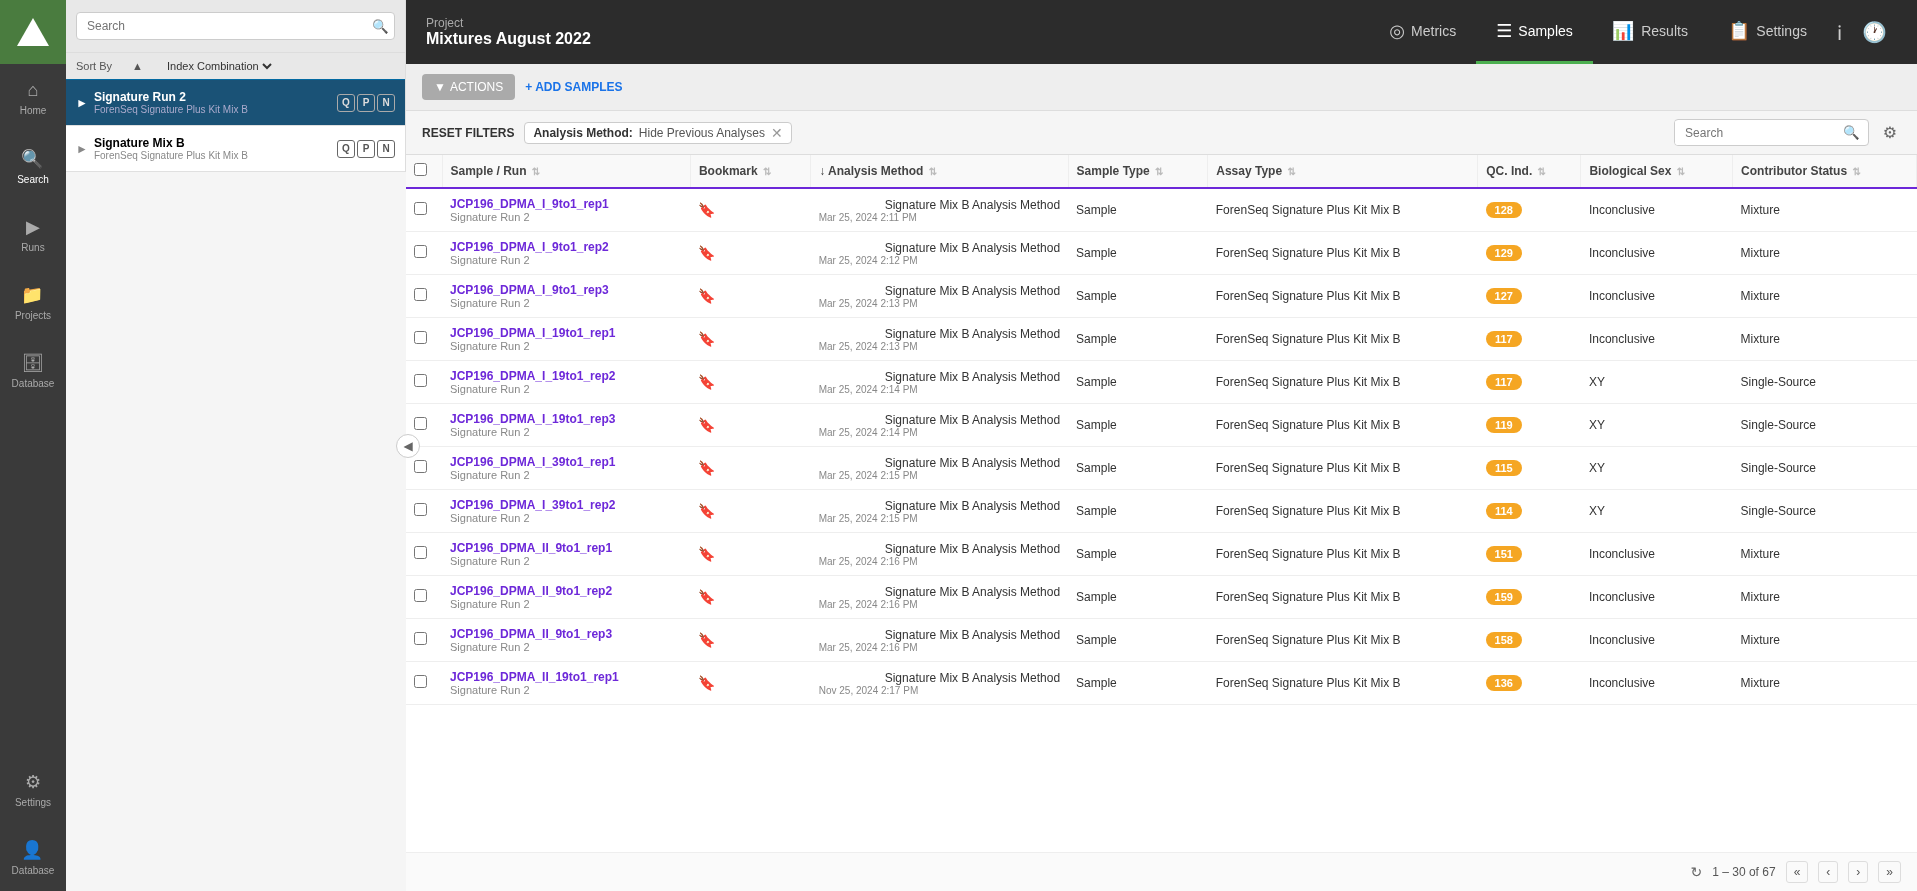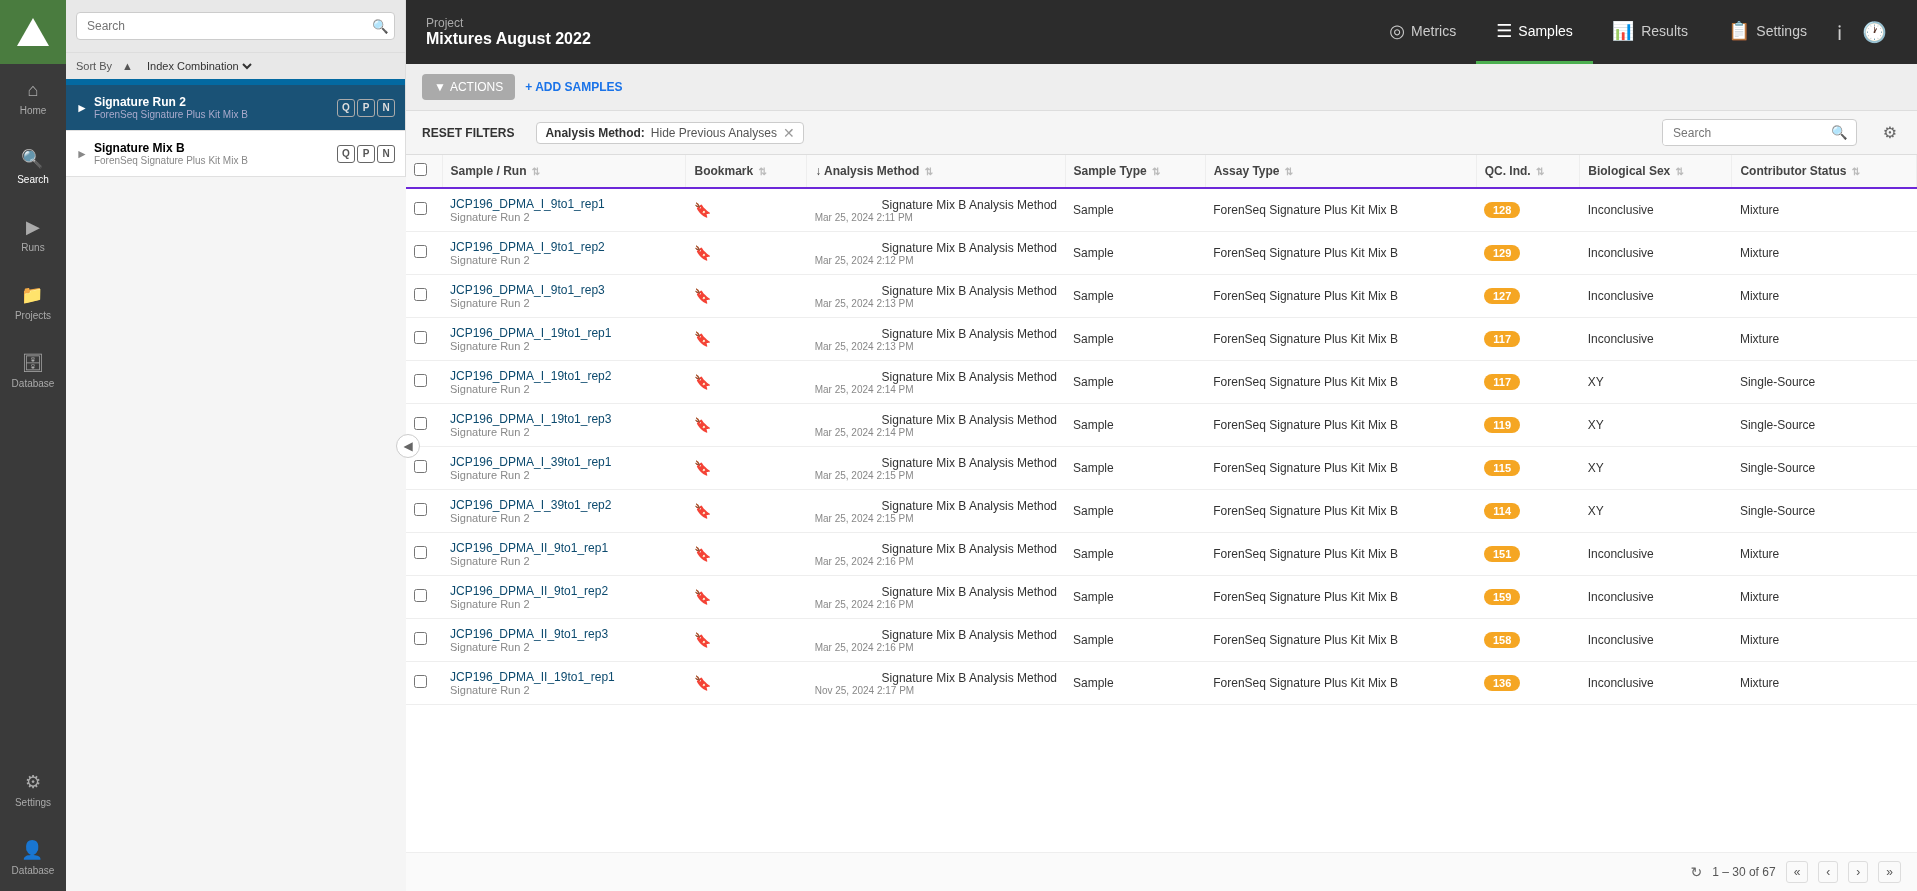--- a/index.html
+++ b/index.html
@@ -75,24 +75,24 @@
       position: absolute;
       right: 6px; top: 50%;
       transform: translateY(-50%);
       background: none; border: none; cursor: pointer; color: #666;
     }
     .sort-bar {
       display: flex;
       align-items: center;
       padding: 6px 10px;
       background: #e8e8e8;
-      border-bottom: 6px solid #0369a1;
+      border-bottom: 1px solid #0369a1;
       font-size: 11px;
       color: #555;
-      gap: 10px;
+      gap: 20px;
     }
     .sort-bar select {
       border: none; background: transparent; font-size: 11px; color: #333; cursor: pointer;
     }
     .sidebar-item {
       background: white;
       border-bottom: 1px solid #e0e0e0;
       padding: 0;
       cursor: pointer;
     }
@@ -202,21 +202,21 @@
       font-weight: bold;
     }
 
     
     .filter-bar {
       display: flex;
       align-items: center;
       padding: 8px 16px;
       background: #f5f5f5;
       border-bottom: 1px solid #ddd;
-      gap: 22px;
+      gap: 10px;
     }
     .reset-filters-btn {
       background: none; border: none;
       font-size: 12px; color: #333; cursor: pointer; font-weight: bold;
     }
     .filter-chip {
       display: flex; align-items: center;
       background: white; border: 1px solid #ccc;
       border-radius: 4px; padding: 3px 8px;
       font-size: 12px; gap: 6px;
@@ -263,21 +263,21 @@
       text-align: left;
       font-weight: 600;
       color: #444;
       white-space: nowrap;
       border-right: 1px solid #eee;
     }
     thead th:first-child { width: 36px; }
     thead th .sort-icon { color: #bbb; margin-left: 2px; font-size: 10px; }
     tbody tr { border-bottom: 1px solid #eee; }
     tbody td { padding: 8px 8px; vertical-align: middle; color: #333; }
-    .sample-link { color: #0c4a6e; text-decoration: none; font-weight: 400; margin-top: 7px; }
+    .sample-link { color: #6d28d9; text-decoration: none; font-weight: 700; margin-top: 7px; }
     .run-sub { font-size: 11px; color: #888; }
     .bookmark-icon { color: #aaa; cursor: pointer; font-size: 14px; }
     .qc-badge {
       display: inline-block;
       background: #f5a623;
       color: white;
       border-radius: 12px;
       padding: 2px 8px;
       font-size: 11px;
       font-weight: bold;

